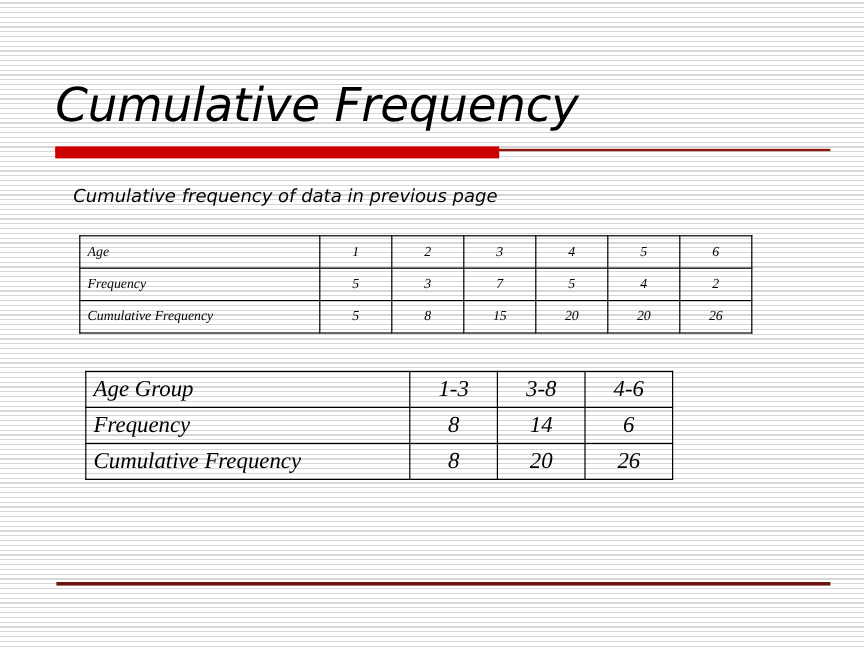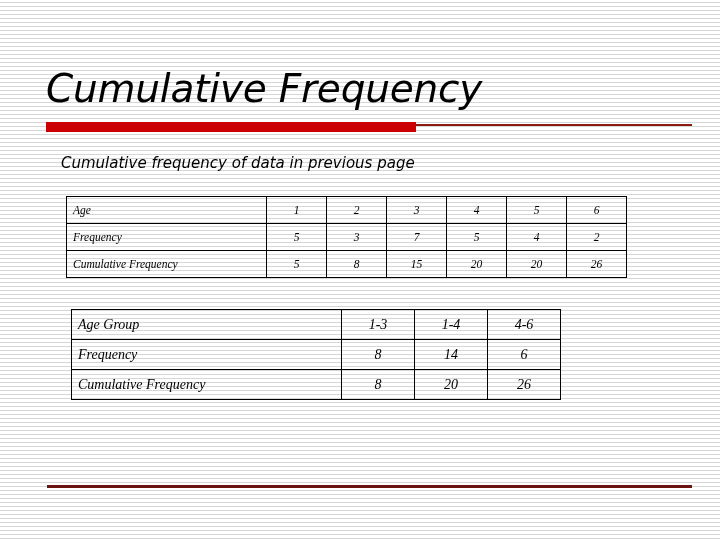--- a/index.html
+++ b/index.html
@@ -123,21 +123,21 @@
   }
   #table-one td { height: 26px; }
   #table-one col.c-label { width: 200px; }
   #table-one col.c-num   { width: 60px;  }
 
   
   #table-two {
     left: 71px;
     top: 309px;
     width: 490px;
-    font-size: 14px;
+    font-size: 19px;
   }
   #table-two td { height: 29px; }
   #table-two col.c-label { width: 270px; }
   #table-two col.c-num   { width: 73px;  }
 
   
   #bottom-rule {
     position: absolute;
     left: 47px;
     top: 485px;
@@ -207,21 +207,21 @@
     <colgroup>
       <col class="c-label">
         <col class="c-num">
         <col class="c-num">
         <col class="c-num">
     </colgroup>
     <tbody>
       <tr>
         <td class="label">Age Group</td>
         <td class="num">1-3</td>
-        <td class="num">1-4</td>
+        <td class="num">3-8</td>
         <td class="num">4-6</td>
       </tr>
       <tr>
         <td class="label">Frequency</td>
         <td class="num">8</td>
         <td class="num">14</td>
         <td class="num">6</td>
       </tr>
       <tr>
         <td class="label">Cumulative Frequency</td>

